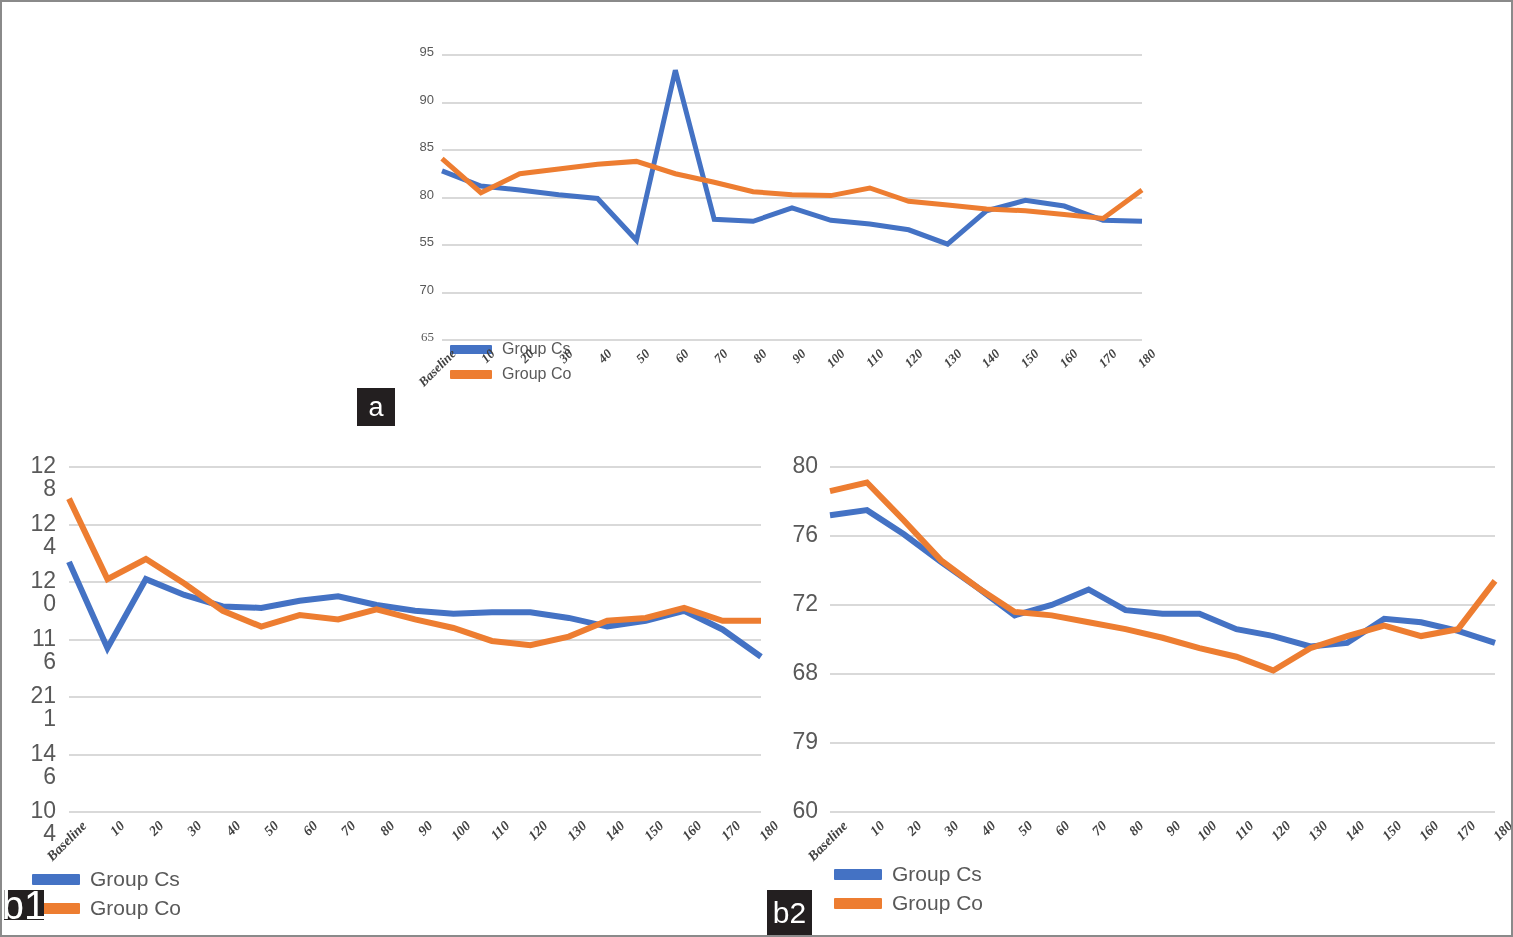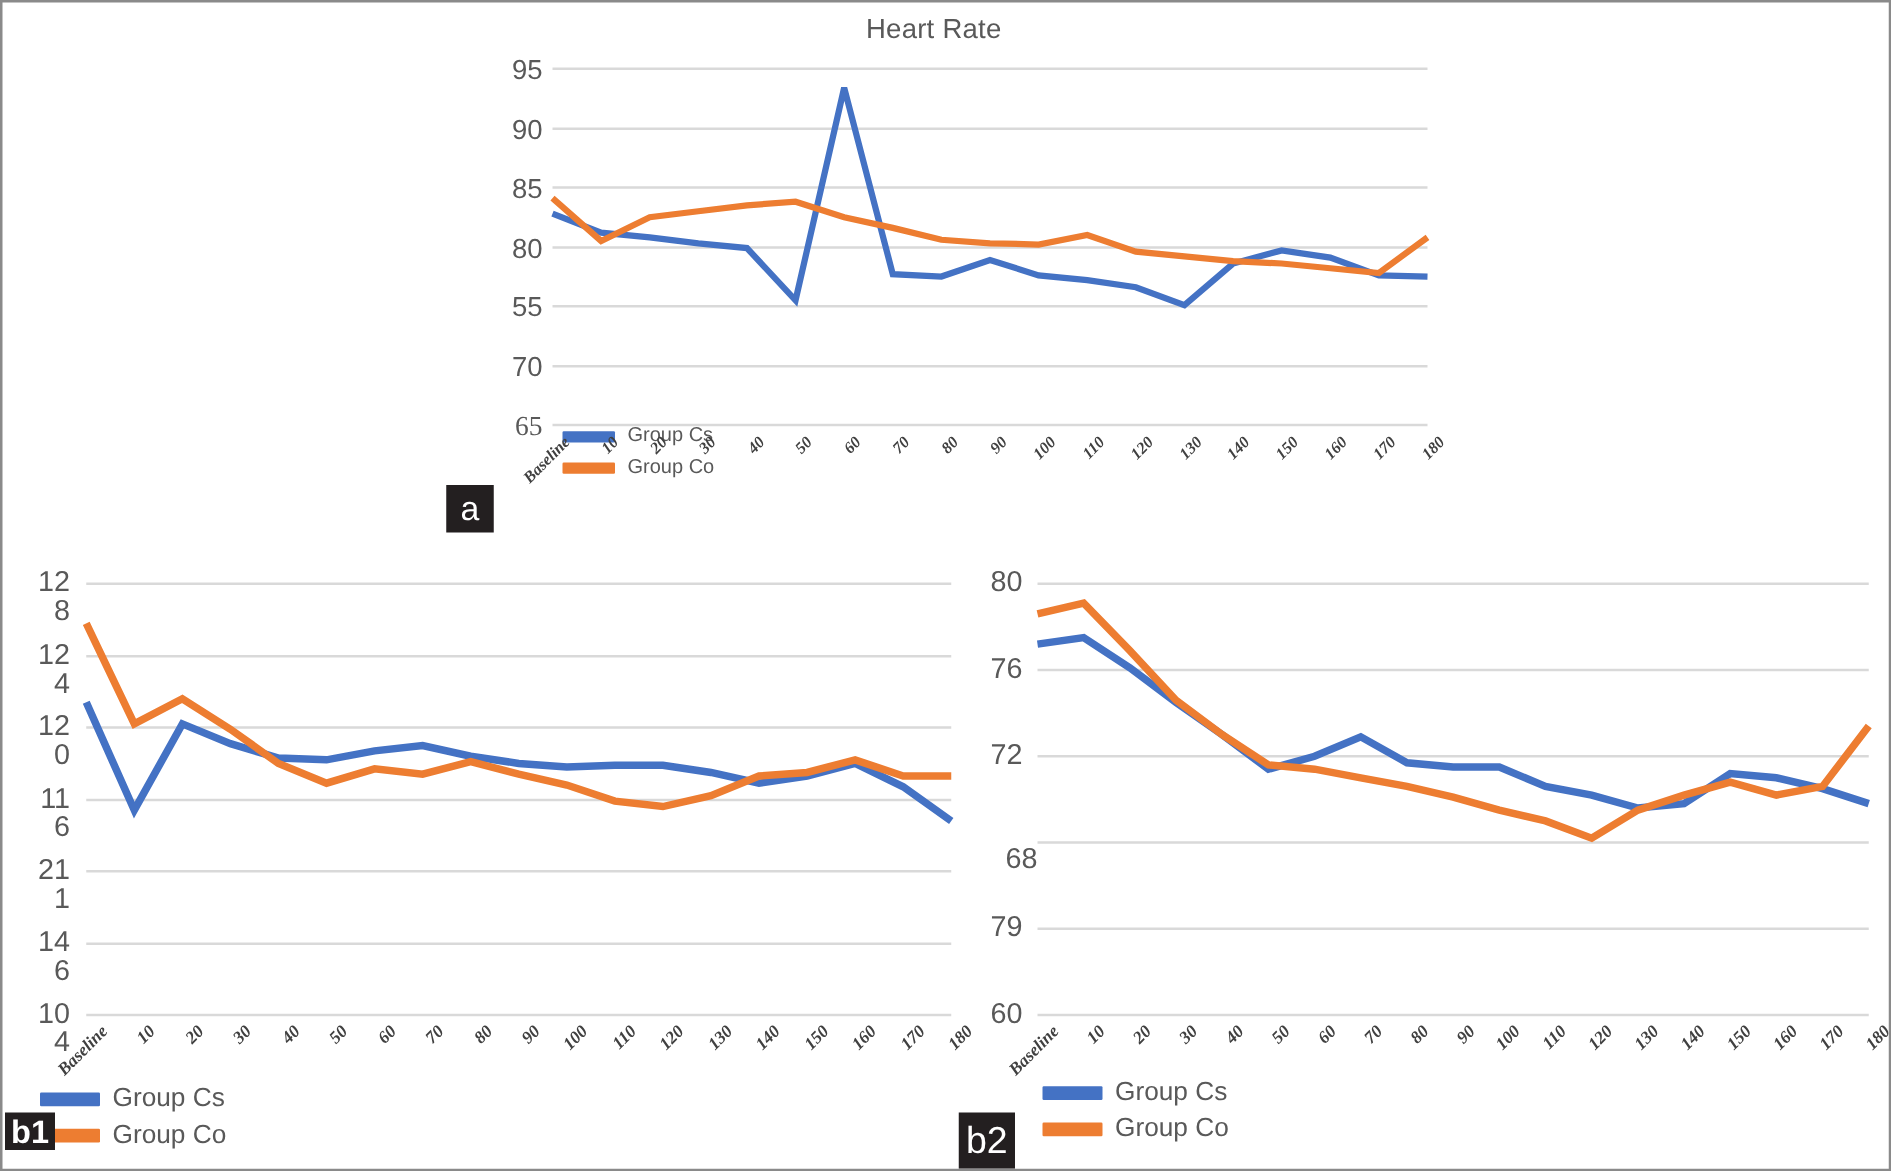--- a/index.html
+++ b/index.html
@@ -90,57 +90,56 @@
     align-items: center;
     justify-content: center;
     font-family: "Liberation Sans", sans-serif;
     line-height: 1;
   }
 
   
   #panel-a { left: 330px; top: 0px; width: 830px; height: 440px; }
   #panel-a .chart-title { top: 8px; left: 0; font-size: 22px; }
   #panel-a .plot { left: 110px; top: 53px; width: 700px; height: 285px; }
-  #panel-a .ytick { font-size: 22px; width: 40px; left: 62px; }
+  #panel-a .ytick { font-size: 13px; width: 40px; left: 62px; }
   #panel-a .xtick { font-size: 13px; }
   #panel-a .legend { left: 118px; top: 338px; }
   #panel-a .legend-row { margin-bottom: 7px; }
   #panel-a .legend-swatch { width: 42px; height: 9px; }
   #panel-a .legend-label { font-size: 16px; }
   #panel-a .panel-badge { left: 25px; top: 386px; width: 38px; height: 38px; font-size: 27px; }
 
   
   #panel-b1 { left: 2px; top: 440px; width: 760px; height: 495px; }
   #panel-b1 .plot { left: 65px; top: 25px; width: 692px; height: 345px; }
   #panel-b1 .ytick { font-size: 23px; width: 30px; left: 22px; }
   #panel-b1 .xtick { font-size: 14px; }
   #panel-b1 .legend { left: 28px; top: 425px; }
   #panel-b1 .legend-row { margin-bottom: 5px; }
   #panel-b1 .legend-swatch { width: 48px; height: 11px; }
   #panel-b1 .legend-label { font-size: 21px; }
-  #panel-b1 .panel-badge { left: 0px; top: 448px; width: 40px; height: 30px; font-size: 26px; font-weight: bold; }
+  #panel-b1 .panel-badge { left: 0px; top: 448px; width: 40px; height: 30px; font-size: 40px; }
 
   
   #panel-b2 { left: 762px; top: 440px; width: 749px; height: 495px; }
   #panel-b2 .plot { left: 66px; top: 25px; width: 665px; height: 345px; }
   #panel-b2 .ytick { font-size: 23px; width: 30px; left: 24px; }
   #panel-b2 .xtick { font-size: 14px; }
   #panel-b2 .legend { left: 70px; top: 420px; }
   #panel-b2 .legend-row { margin-bottom: 5px; }
   #panel-b2 .legend-swatch { width: 48px; height: 11px; }
   #panel-b2 .legend-label { font-size: 21px; }
   #panel-b2 .panel-badge { left: 3px; top: 448px; width: 45px; height: 45px; font-size: 30px; }
 </style>
 </head>
 <body>
 
 <div id="figure">
 
   <div class="panel" id="panel-a">
-    <div class="chart-title">Heart Rate</div>
     <div class="plot">
         <div class="gridline" style="top: -1px; width: 700px;"></div>
         <div class="gridline" style="top: 46.5px; width: 700px;"></div>
         <div class="gridline" style="top: 94px; width: 700px;"></div>
         <div class="gridline" style="top: 141.5px; width: 700px;"></div>
         <div class="gridline" style="top: 189px; width: 700px;"></div>
         <div class="gridline" style="top: 236.5px; width: 700px;"></div>
         <div class="gridline" style="top: 284px; width: 700px;"></div>
         <svg class="series" width="700" height="285">
           <polyline points="0,115.9 38.888888888888886,131.09999999999997 77.77777777777777,134.9 116.66666666666666,139.65000000000003 155.55555555555554,143.44999999999993 194.44444444444446,185.25 233.33333333333331,15.199999999999932 272.22222222222223,164.34999999999997 311.1111111111111,166.25 350,152.94999999999993 388.8888888888889,165.30000000000007 427.7777777777778,169.09999999999997 466.66666666666663,174.80000000000007 505.55555555555554,189.05000000000004 544.4444444444445,155.80000000000007 583.3333333333334,145.34999999999997 622.2222222222222,151.05000000000007 661.1111111111111,165.30000000000007 700,166.25" fill="none" stroke="#4472C4" stroke-width="5" stroke-linejoin="miter" stroke-linecap="butt"></polyline>
@@ -259,21 +258,21 @@
       </div>
       <div class="legend-row">
         <span class="legend-swatch" style="background:#ED7D31"></span>
         <span class="legend-label">Group Co</span>
       </div>
     </div>
     <div class="panel-badge">b2</div>
   <div class="ytick" style="top: 12px;">80</div>
       <div class="ytick" style="top: 81px;">76</div>
       <div class="ytick" style="top: 150px;">72</div>
-      <div class="ytick" style="top: 233px; margin-left: 12px;">68</div>
+      <div class="ytick" style="top: 219px;">68</div>
       <div class="ytick" style="top: 288px;">79</div>
       <div class="ytick" style="top: 357px;">60</div>
       <div class="xtick" style="left: -44px; top: 376px; width: 120px;">Baseline</div>
       <div class="xtick" style="left: -7.05556px; top: 376px; width: 120px;">10</div>
       <div class="xtick" style="left: 29.8889px; top: 376px; width: 120px;">20</div>
       <div class="xtick" style="left: 66.8333px; top: 376px; width: 120px;">30</div>
       <div class="xtick" style="left: 103.778px; top: 376px; width: 120px;">40</div>
       <div class="xtick" style="left: 140.722px; top: 376px; width: 120px;">50</div>
       <div class="xtick" style="left: 177.667px; top: 376px; width: 120px;">60</div>
       <div class="xtick" style="left: 214.611px; top: 376px; width: 120px;">70</div>

